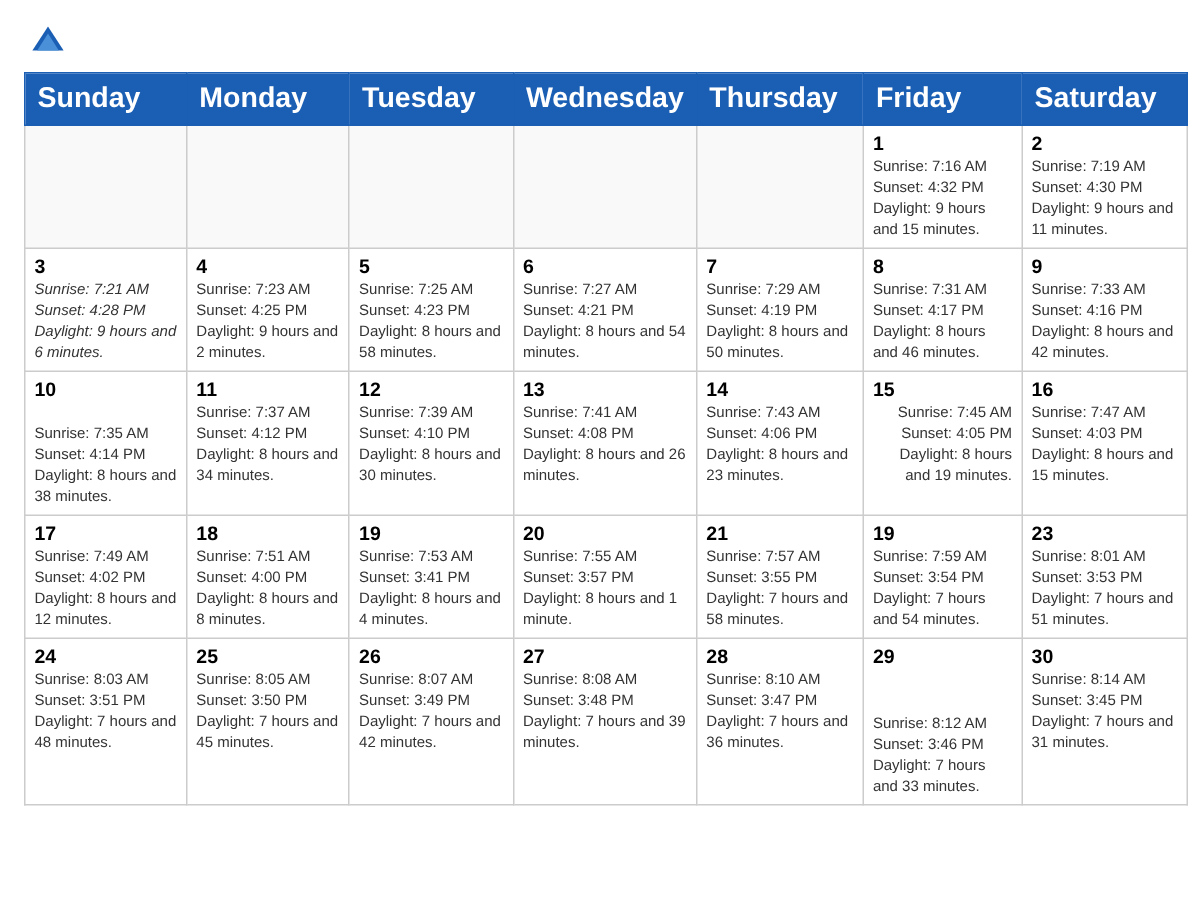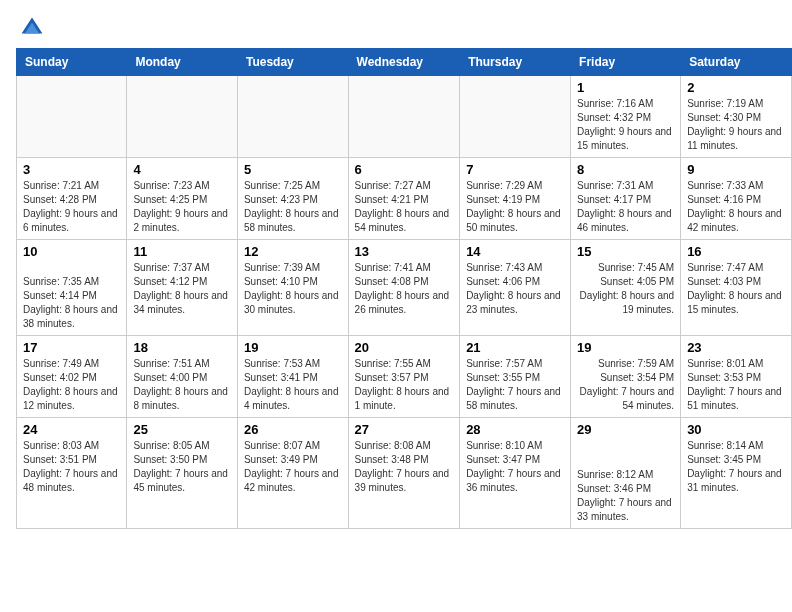--- a/index.html
+++ b/index.html
@@ -7,21 +7,21 @@
     .header { display: flex; justify-content: space-between; align-items: flex-start; padding: 16px 20px 8px 20px; }
     .logo { display: flex; align-items: center; }
     .logo-text { font-size: 18px; font-weight: bold; line-height: 1.1; }
     .logo-text .general { color: #333; }
     .logo-text .blue { color: #1a5fb4; }
     .logo-icon { width: 24px; height: 24px; margin-right: 4px; }
     .title-area { text-align: right; }
     .month-title { font-size: 36px; font-weight: normal; color: #333; }
     .location { font-size: 16px; color: #555; }
     .calendar { width: 100%; border-collapse: collapse; margin: 0 8px; }
-    .calendar th { background: #1a5fb4; color: white; text-align: left; padding: 6px 8px; font-size: 12px; font-weight: bold; border: 1px solid #1a5fb4; }
+    .calendar th { background: #1a5fb4; color: white; text-align: left; padding: 6px 8px; font-size: 19px; font-weight: bold; border: 1px solid #1a5fb4; }
     .calendar td { border: 1px solid #ccc; vertical-align: top; padding: 4px 6px; width: 113px; min-height: 80px; background: #fff; }
     .calendar td.empty { background: #f9f9f9; }
     .day-num { font-weight: bold; font-size: 13px; display: block; margin-bottom: 2px; }
     .day-info { font-size: 10px; color: #333; line-height: 1.4; }
     .calendar-wrapper { padding: 0 8px 8px 8px; }
     tr { }
   </style>
 </head>
 <body>
 
@@ -71,21 +71,21 @@
           <td>
             <span class="day-num">2</span>
             <div class="day-info" style="white-space: pre-line;">Sunrise: 7:19 AM
 Sunset: 4:30 PM
 Daylight: 9 hours and 11 minutes.</div>
           </td>
         </tr>
         <tr>
           <td>
             <span class="day-num">3</span>
-            <div class="day-info" style="white-space: pre-line;">Sunrise: 7:21 AM
+            <div class="day-info" style="white-space: pre-line; font-style: italic;">Sunrise: 7:21 AM
 Sunset: 4:28 PM
 Daylight: 9 hours and 6 minutes.</div>
           </td>
           <td>
             <span class="day-num">4</span>
             <div class="day-info" style="white-space: pre-line;">Sunrise: 7:23 AM
 Sunset: 4:25 PM
 Daylight: 9 hours and 2 minutes.</div>
           </td>
           <td>
@@ -189,21 +189,21 @@
 Daylight: 8 hours and 1 minute.</div>
           </td>
           <td>
             <span class="day-num">21</span>
             <div class="day-info" style="white-space: pre-line;">Sunrise: 7:57 AM
 Sunset: 3:55 PM
 Daylight: 7 hours and 58 minutes.</div>
           </td>
           <td>
             <span class="day-num">19</span>
-            <div class="day-info" style="white-space: pre-line; text-align: right;">Sunrise: 7:59 AM
+            <div class="day-info" style="white-space: pre-line;">Sunrise: 7:59 AM
 Sunset: 3:54 PM
 Daylight: 7 hours and 54 minutes.</div>
           </td>
           <td>
             <span class="day-num">23</span>
             <div class="day-info" style="white-space: pre-line;">Sunrise: 8:01 AM
 Sunset: 3:53 PM
 Daylight: 7 hours and 51 minutes.</div>
           </td>
         </tr>

